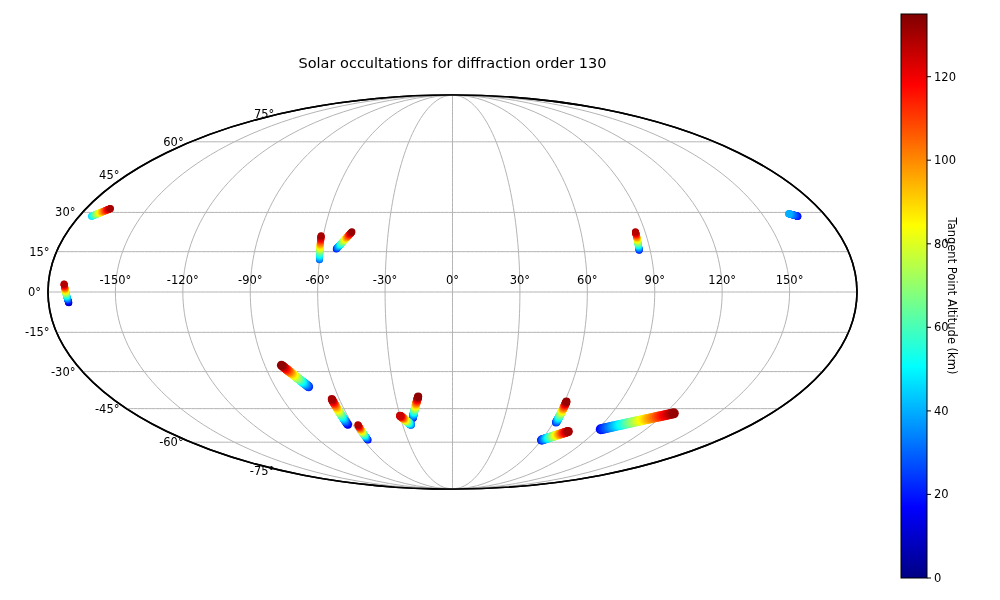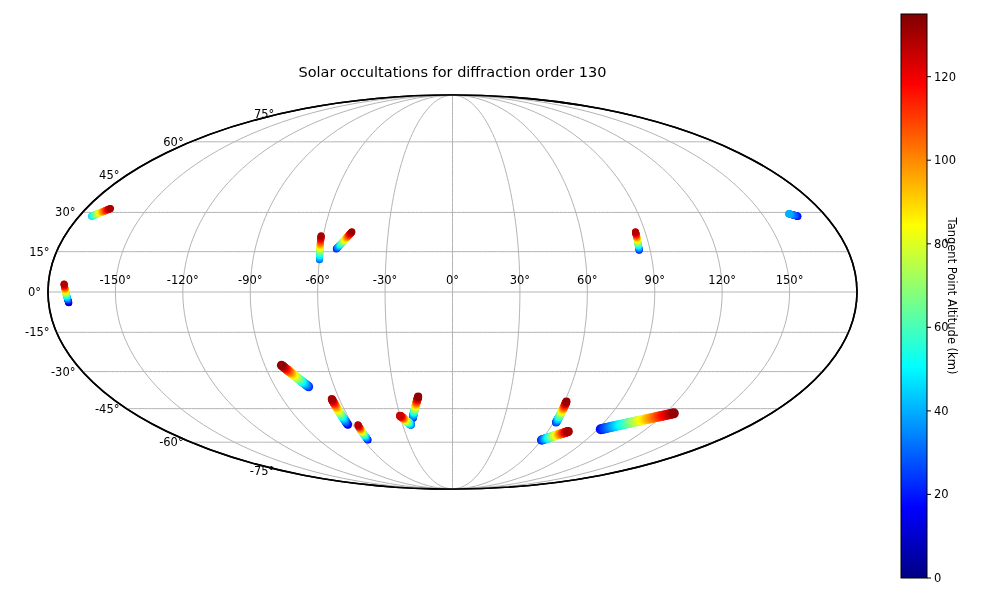--- a/index.html
+++ b/index.html
@@ -20,21 +20,21 @@
     width: 1000px;
     height: 600px;
   }
   .fig-svg {
     position: absolute;
     left: 0; top: 0;
   }
   .plot-title {
     position: absolute;
     left: 0;
-    top: 64px;
+    top: 55px;
     width: 905px;
     text-align: center;
     font-size: 14.5px;
     color: #000000;
     font-family: "DejaVu Sans", sans-serif;
     white-space: nowrap;
   }
   .cbar-label {
     position: absolute;
     left: 952px;

